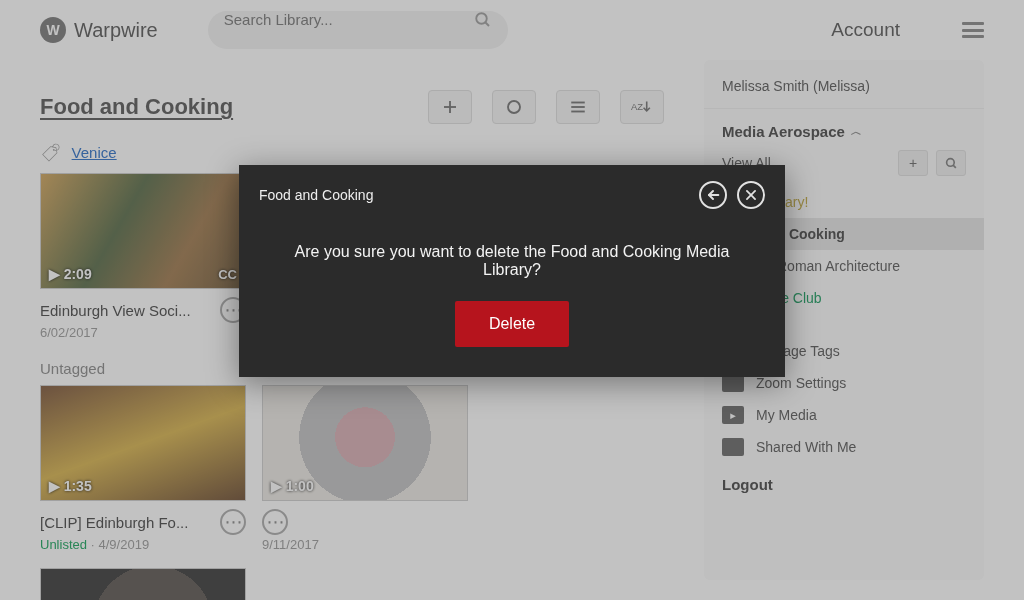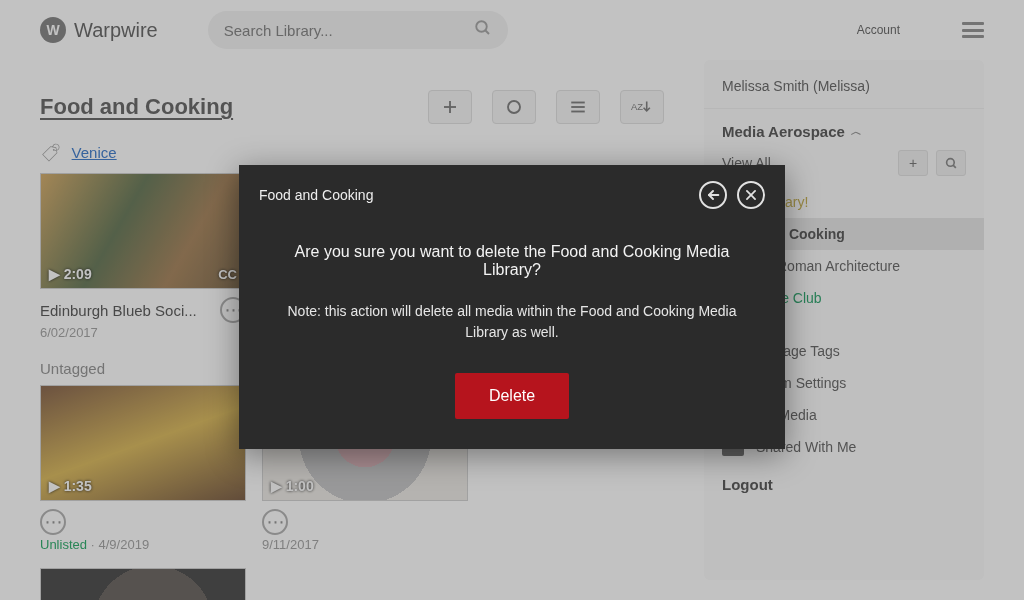--- a/index.html
+++ b/index.html
@@ -34,31 +34,31 @@
     background: #777;
     display:flex; align-items:center; justify-content:center;
     color:#fff; font-weight:700; font-size:14px;
   }
   .search-box {
     flex: 0 0 300px;
     height: 38px;
     border-radius: 19px;
     background: #f1f1f1;
     display: flex;
-    align-items: center;
+    align-items: flex-start;
     padding: 0 16px;
     color: #888;
   }
   .search-box input {
     border: none; outline: none; background: transparent;
     flex: 1; font-size: 15px; color:#555;
   }
   .search-box .mag { color:#888; font-size:18px; }
   .topbar-spacer { flex: 1; }
-  .account-link { color:#555; font-size:12px; margin-right:12px; }
+  .account-link { color:#555; font-size:19px; margin-right:12px; }
   .menu-icon {
     width: 22px; height: 16px;
     display:flex; flex-direction:column; justify-content:space-between;
   }
   .menu-icon span { display:block; height:3px; background:#888; border-radius:1px; }
 
   
   .main {
     display: flex;
     padding: 0 40px;
@@ -258,35 +258,36 @@
       <a>Venice</a>
     </div>
 
     <div class="card-row">
       <div class="card">
         <div class="thumb market">
           <span class="dur">▶ <span>2:09</span></span>
           <span class="cc">CC</span>
         </div>
         <div class="card-title-row">
-          <span class="card-title">Edinburgh Blueb Soci...</span>
+          <span class="card-title">Edinburgh View Soci...</span>
           <div class="card-more">⋯</div>
         </div>
         <div class="card-date">6/02/2017</div>
       </div>
     </div>
 
     <div class="section-label">Untagged</div>
 
     <div class="card-row">
       <div class="card">
         <div class="thumb cutting">
           <span class="dur">▶ <span>1:35</span></span>
         </div>
         <div class="card-title-row">
+          <span class="card-title">[CLIP] Edinburgh Fo...</span>
           <div class="card-more">⋯</div>
         </div>
         <div class="card-date">
           <span class="unlisted">Unlisted</span>
           · <span>4/9/2019</span>
         </div>
       </div>
 
       <div class="card">
         <div class="thumb bowl">
@@ -367,17 +368,16 @@
       </div>
       <div class="modal-icon">
         <svg width="14" height="14" viewBox="0 0 24 24" stroke="#e1e1e1" stroke-width="3" stroke-linecap="round">
             <line x1="5" y1="5" x2="19" y2="19"></line>
             <line x1="19" y1="5" x2="5" y2="19"></line>
           </svg>
       </div>
     </div>
     <div class="modal-body">
       <div class="modal-q">Are you sure you want to delete the Food and Cooking Media Library?</div>
-      <div class="modal-note">Note: this action will delete all media within the Food and Cooking Media Library as well.</div>
       <button class="delete-btn">Delete</button>
     </div>
   </div>
 </div>
 
 </body></html>

